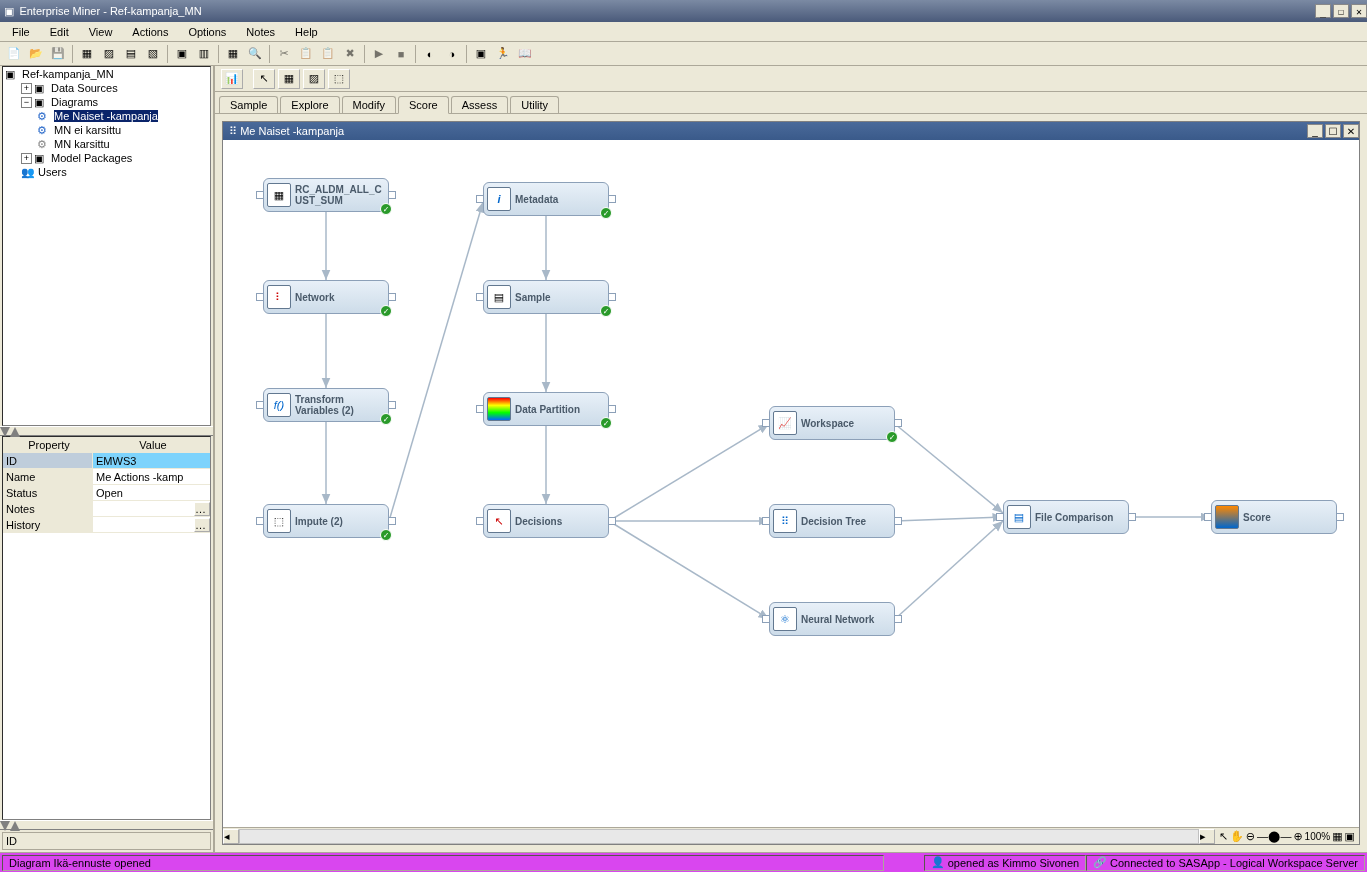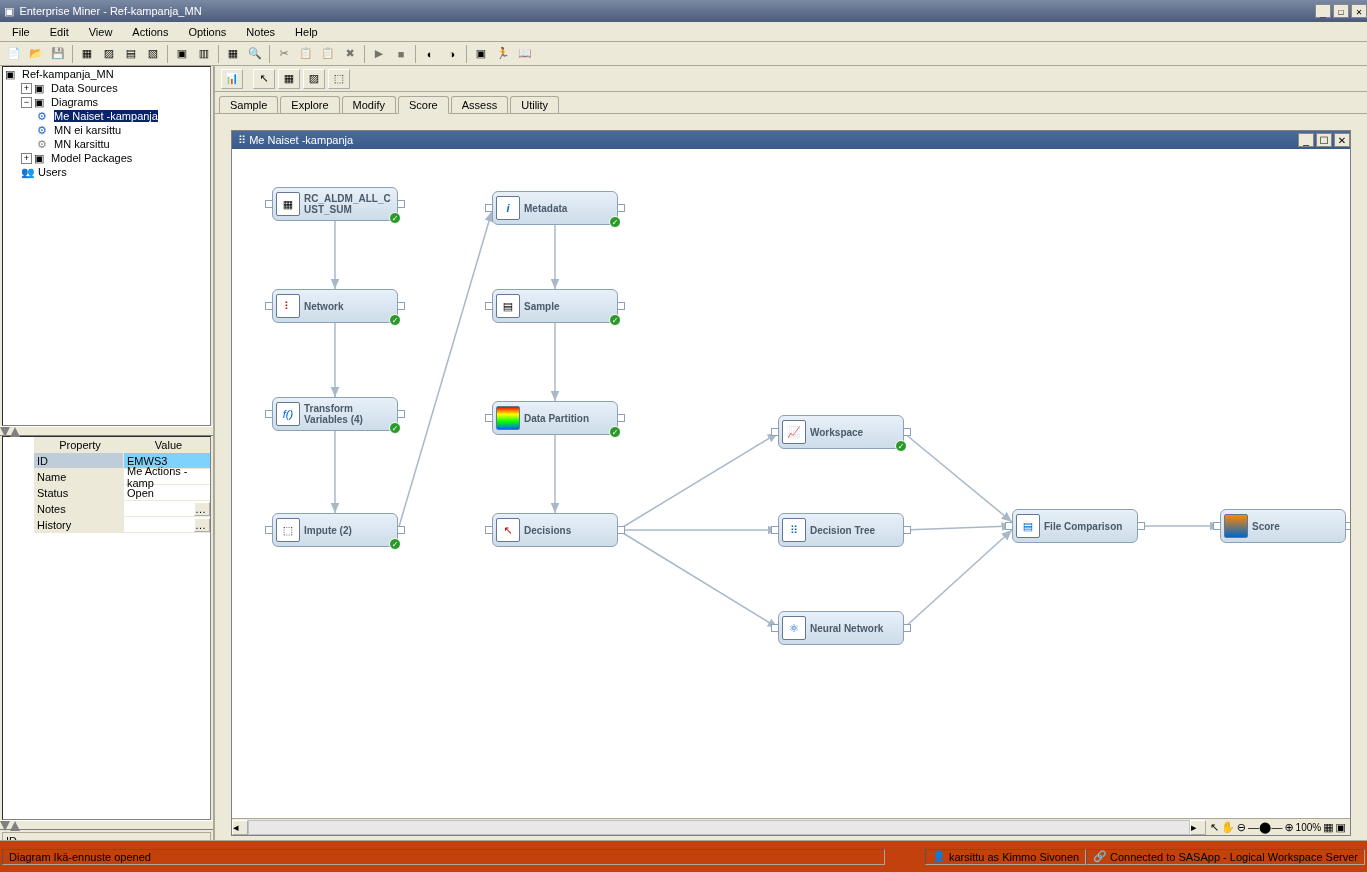--- a/index.html
+++ b/index.html
@@ -24,39 +24,39 @@
 .tree-panel { flex: 0 0 360px; border: 1px inset #808080; background: #fff; overflow: auto; margin: 0 2px; }
 .tree-node { display: flex; align-items: center; padding: 1px 2px; white-space: nowrap; }
 .tree-indent { display: inline-block; width: 16px; }
 .tree-expander { width: 11px; height: 11px; border: 1px solid #808080; background: #fff; display: inline-flex; align-items: center; justify-content: center; font-size: 9px; line-height: 1; margin-right: 2px; }
 .tree-icon { width: 14px; height: 12px; margin-right: 3px; display: inline-block; }
 .tree-node.selected span.lbl { background: #0a246a; color: #fff; }
 
 .divider-h { height: 10px; background: #ece9d8; border-top: 1px solid #fff; border-bottom: 1px solid #808080; display: flex; }
 .divider-h .arrow { width: 10px; height: 10px; background: #808080; }
 
-.prop-panel { border: 1px inset #808080; background: #fff; margin: 0 2px; flex: 1; overflow: auto; padding-left: 31px; }
+.prop-panel { border: 1px inset #808080; background: #fff; margin: 0 2px; flex: 1; overflow: auto; }
 .prop-row { display: flex; height: 16px; border-bottom: 1px solid #ece9d8; }
 .prop-row .c1 { width: 90px; border-right: 1px solid #ece9d8; padding-left: 3px; background: #ece9d8; display: flex; align-items: center; }
 .prop-row .c2 { flex: 1; padding-left: 3px; display: flex; align-items: center; }
 .prop-header { background: #ece9d8; font-weight: normal; }
 .prop-row.sel .c1 { background: #bfcddb; }
 .prop-row .btn { width: 16px; height: 14px; background: #ece9d8; border: 1px outset #fff; }
 
 .bottom-info { height: 18px; border: 1px solid #aca899; margin: 2px; background: #ece9d8; padding-left: 3px; display:flex; align-items:center; }
 
 .right-panel { flex: 1; background: #ece9d8; display: flex; flex-direction: column; position: relative; }
 .right-toolbar { height: 26px; display: flex; align-items: center; padding-left: 6px; gap: 3px; border-bottom: 1px solid #aca899; }
 .right-toolbar .tbtn { width: 22px; height: 20px; border: 1px outset #fff; background: #ece9d8; display: flex; align-items: center; justify-content: center; }
 
 .tab-bar { height: 22px; display: flex; align-items: flex-end; padding-left: 4px; border-bottom: 1px solid #aca899; gap: 0; }
 .tab-bar .tab { padding: 2px 10px; border: 1px solid #aca899; border-bottom: none; background: #ece9d8; margin-right: 2px; border-radius: 3px 3px 0 0; }
 .tab-bar .tab.active { background: #ece9d8; border-bottom: 1px solid #ece9d8; margin-bottom: -1px; }
 
-.canvas-container { flex: 1; margin: 16px; border: 1px solid #808080; display: flex; flex-direction: column; }
+.canvas-container { flex: 1; margin: 7px; border: 1px solid #808080; display: flex; flex-direction: column; }
 .canvas-title { height: 18px; background: linear-gradient(#4a6a9a, #3a5a8a); color: #fff; display: flex; align-items: center; padding-left: 6px; justify-content: space-between; }
 .canvas-title .winbtns { display: flex; }
 .canvas-title .winbtn { width: 16px; height: 14px; background: #ece9d8; border: 1px solid #888; margin-left: 2px; display:flex;align-items:center;justify-content:center;font-size:10px;color:#000; }
 
 .canvas { flex: 1; background: #fff; position: relative; overflow: hidden; }
 
 .node { position: absolute; width: 126px; height: 34px; background: linear-gradient(#e8f0f8, #cddce9); border: 1px solid #8ca0b8; border-radius: 6px; display: flex; align-items: center; }
 .node .nicon { width: 24px; height: 24px; margin-left: 3px; flex-shrink: 0; border: 1px solid #627890; border-radius: 2px; display:flex;align-items:center;justify-content:center; background:#fff; }
 .node .nlabel { font-size: 10px; font-weight: bold; color: #4a5a6a; padding-left: 4px; line-height: 1.1; word-break: break-word; }
 .node .port { position: absolute; width: 8px; height: 8px; background: #fff; border: 1px solid #8ca0b8; top: 50%; transform: translateY(-50%); }
@@ -66,21 +66,21 @@
 
 svg.links { position: absolute; top: 0; left: 0; width: 100%; height: 100%; pointer-events: none; }
 svg.links line { stroke: #a8b8c8; stroke-width: 1.5; marker-end: url(#arrow); }
 
 .canvas-scroll { height: 17px; background: #ece9d8; border-top: 1px solid #aca899; display:flex; align-items: center; }
 .canvas-scroll .track { flex: 1; height: 15px; background: #e8e8e8; border: 1px solid #c0c0c0; position: relative; }
 .canvas-scroll .sbtn { width: 16px; height: 15px; background: #ece9d8; border: 1px outset #fff; }
 .canvas-scroll .right-tools { display: flex; align-items: center; gap: 2px; padding: 0 4px; }
 .canvas-scroll .zoom { font-size: 10px; }
 
-.status-bar { position: absolute; bottom: 0; left: 0; right: 0; height: 32px; background: #c2410c; border-top: 1px solid #aca899; display: flex; align-items: center; justify-content: space-between; padding: 0 2px; gap: 40px; }
+.status-bar { position: absolute; bottom: 0; left: 0; right: 0; height: 20px; background: #d946ef; border-top: 1px solid #aca899; display: flex; align-items: center; justify-content: space-between; padding: 0 2px; gap: 40px; }
 .status-bar .cell { border: 1px inset #aca899; padding: 0 6px; height: 16px; display: flex; align-items: center; }
 .status-bar .right { display: flex; gap: 0; }
 </style>
 </head>
 <body>
 
 <div class="title-bar">
   <div class="left">
     <span>▣</span>
     <span>Enterprise Miner - Ref-kampanja_MN</span>
@@ -292,21 +292,21 @@
         <div class="node" style="left:40px;top:140px">
           <div class="port in"></div>
           <div class="nicon" style="color:#c00">⠇</div>
           <div class="nlabel">Network</div>
           <div class="port out"></div>
           <div class="status">✓</div>
         </div>
         <div class="node" style="left:40px;top:248px">
           <div class="port in"></div>
           <div class="nicon" style="color:#06c;font-style:italic">f()</div>
-          <div class="nlabel">Transform Variables (4)</div>
+          <div class="nlabel">Transform Variables (2)</div>
           <div class="port out"></div>
           <div class="status">✓</div>
         </div>
         <div class="node" style="left:40px;top:364px">
           <div class="port in"></div>
           <div class="nicon">⬚</div>
           <div class="nlabel">Impute (2)</div>
           <div class="port out"></div>
           <div class="status">✓</div>
         </div>
@@ -385,16 +385,16 @@
           <span>▣</span>
         </div>
       </div>
     </div>
   </div>
 </div>
 
 <div class="status-bar">
   <div class="cell" style="flex:1">Diagram Ikä-ennuste opened</div>
   <div class="right">
-    <div class="cell"><span>👤</span>&nbsp;<span>karsittu as Kimmo Sivonen</span></div>
+    <div class="cell"><span>👤</span>&nbsp;<span>opened as Kimmo Sivonen</span></div>
     <div class="cell"><span>🔗</span>&nbsp;<span>Connected to SASApp - Logical Workspace Server</span></div>
   </div>
 </div>
 
 </body></html>

